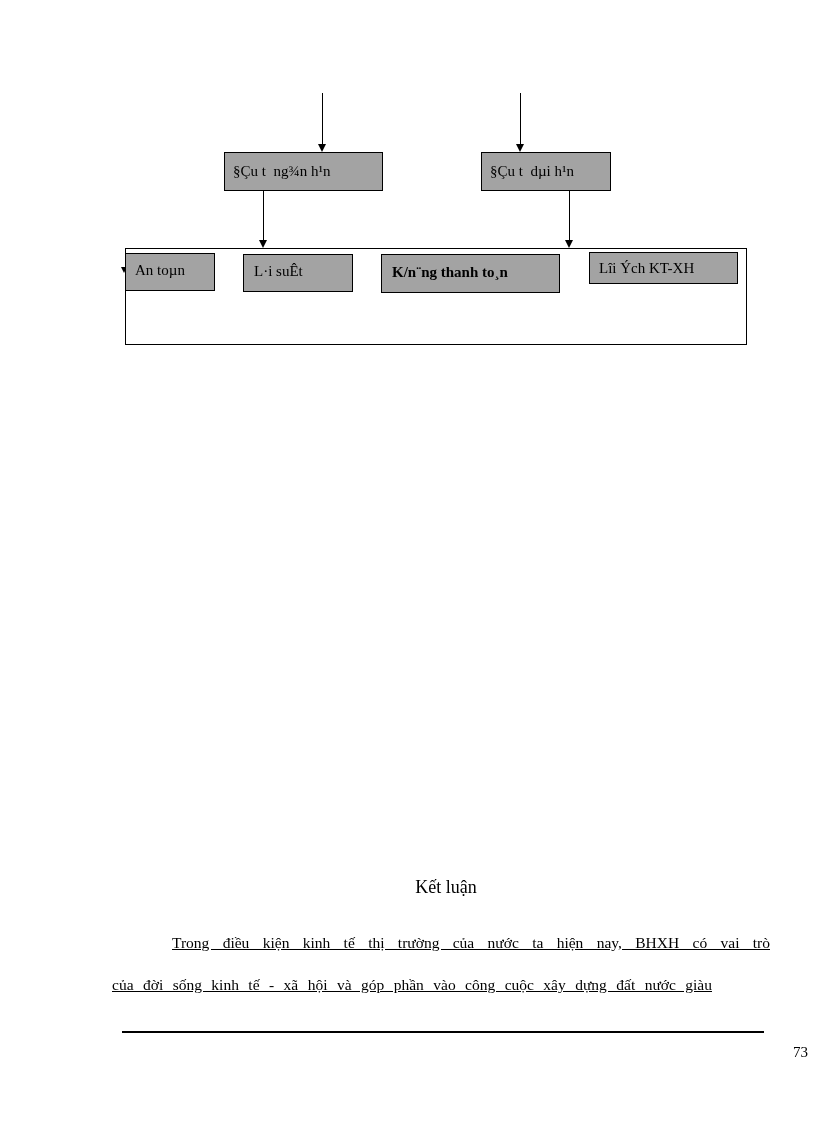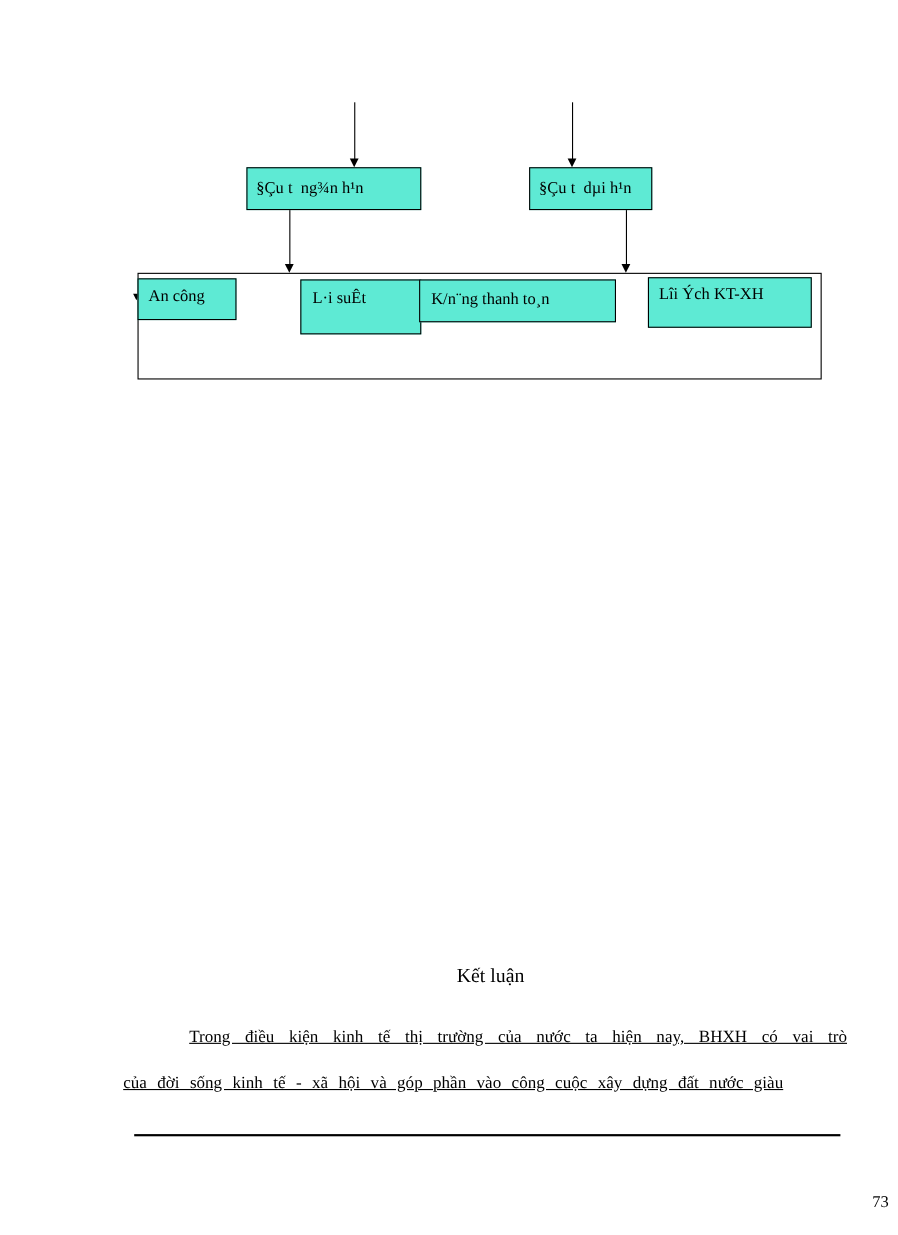--- a/index.html
+++ b/index.html
@@ -2,70 +2,70 @@
 <html><head>
   <meta charset="utf-8">
   <style>
     html, body { margin: 0; padding: 0; background: #ffffff; }
     body { width: 816px; height: 1123px; position: relative; overflow: hidden;
            font-family: "Liberation Serif", "DejaVu Serif", serif; color: #000; }
     .vline { position: absolute; width: 1px; background: #000; }
     .arrowhead { position: absolute; width: 0; height: 0;
                  border-left: 4px solid transparent; border-right: 4px solid transparent;
                  border-top: 8px solid #000; }
-    .box { position: absolute; border: 1px solid #000; background: #5eead4; box-sizing: border-box; }
+    .box { position: absolute; border: 1px solid #000; background: #a3a3a3; box-sizing: border-box; }
     .box-label { position: absolute; font-size: 15px; white-space: pre; line-height: 18px; }
     .outer { position: absolute; border: 1px solid #000; box-sizing: border-box; }
     .heading { position: absolute; left: 0; width: 816px; top: 877px; text-align: center;
                font-size: 18px; }
     .heading span { position: relative; left: 38px; }
     .para { position: absolute; left: 112px; width: 658px; font-size: 15.5px; line-height: 26px;
             text-align: justify; }
     .para .line { display: block; white-space: nowrap; text-align-last: justify; text-decoration: underline; }
     .para .line.first { text-indent: 60px; }
     .para .line.last { text-align-last: justify; }
     .rule { position: absolute; left: 122px; top: 1031px; width: 642px; height: 2px; background: #000; }
-    .pagenum { position: absolute; left: 793px; top: 1085px; font-size: 15px; }
+    .pagenum { position: absolute; left: 793px; top: 1044px; font-size: 15px; }
   </style>
 </head>
 <body>
 
 <div class="vline" style="left:322px; top:93px; height:52px;"></div>
 <div class="arrowhead" style="left:318px; top:144px;"></div>
 
 <div class="vline" style="left:520px; top:93px; height:52px;"></div>
 <div class="arrowhead" style="left:516px; top:144px;"></div>
 
 <div class="box" style="left:224px; top:152px; width:159px; height:39px;">
   <span class="box-label" style="left:8px; top:9px;">§Çu t  ng¾n h¹n</span>
 </div>
-<div class="box" style="left:481px; top:152px; width:112px; height:39px;">
+<div class="box" style="left:481px; top:152px; width:130px; height:39px;">
   <span class="box-label" style="left:8px; top:9px;">§Çu t  dµi h¹n</span>
 </div>
 
 <div class="vline" style="left:263px; top:191px; height:50px;"></div>
 <div class="arrowhead" style="left:259px; top:240px;"></div>
 
 <div class="vline" style="left:569px; top:191px; height:50px;"></div>
 <div class="arrowhead" style="left:565px; top:240px;"></div>
 
 <div class="outer" style="left:125px; top:248px; width:622px; height:97px;"></div>
 
 <div class="arrowhead" style="left:121px; top:267px; border-left-width:3px; border-right-width:3px; border-top-width:6px;"></div>
 
 <div class="box" style="left:125px; top:253px; width:90px; height:38px;">
-  <span class="box-label" style="left:9px; top:7px;">An công</span>
+  <span class="box-label" style="left:9px; top:7px;">An toµn</span>
 </div>
-<div class="box" style="left:243px; top:254px; width:110px; height:50px;margin-left:30px;">
+<div class="box" style="left:243px; top:254px; width:110px; height:38px;">
   <span class="box-label" style="left:10px; top:7px;">L·i suÊt</span>
 </div>
-<div class="box" style="left:381px; top:254px; width:179px; height:39px;">
+<div class="box" style="left:381px; top:254px; width:179px; height:39px;font-weight:bold;">
   <span class="box-label" style="left:10px; top:8px;">K/n¨ng thanh to¸n</span>
 </div>
-<div class="box" style="left:589px; top:252px; width:149px; height:46px;">
+<div class="box" style="left:589px; top:252px; width:149px; height:32px;">
   <span class="box-label" style="left:9px; top:6px;">Lîi Ých KT-XH</span>
 </div>
 
 <div class="heading"><span>Kết luận</span></div>
 
 <div class="para" style="top:930px;">
   <span class="line first" style="padding-left:0;">Trong điều kiện kinh tế thị trường của nước ta hiện nay, BHXH có vai trò</span>
   <span class="line last" style="width:600px;margin-top:16px;">của đời sống kinh tế - xã hội và góp phần vào công cuộc xây dựng đất nước giàu</span>
 </div>
 

